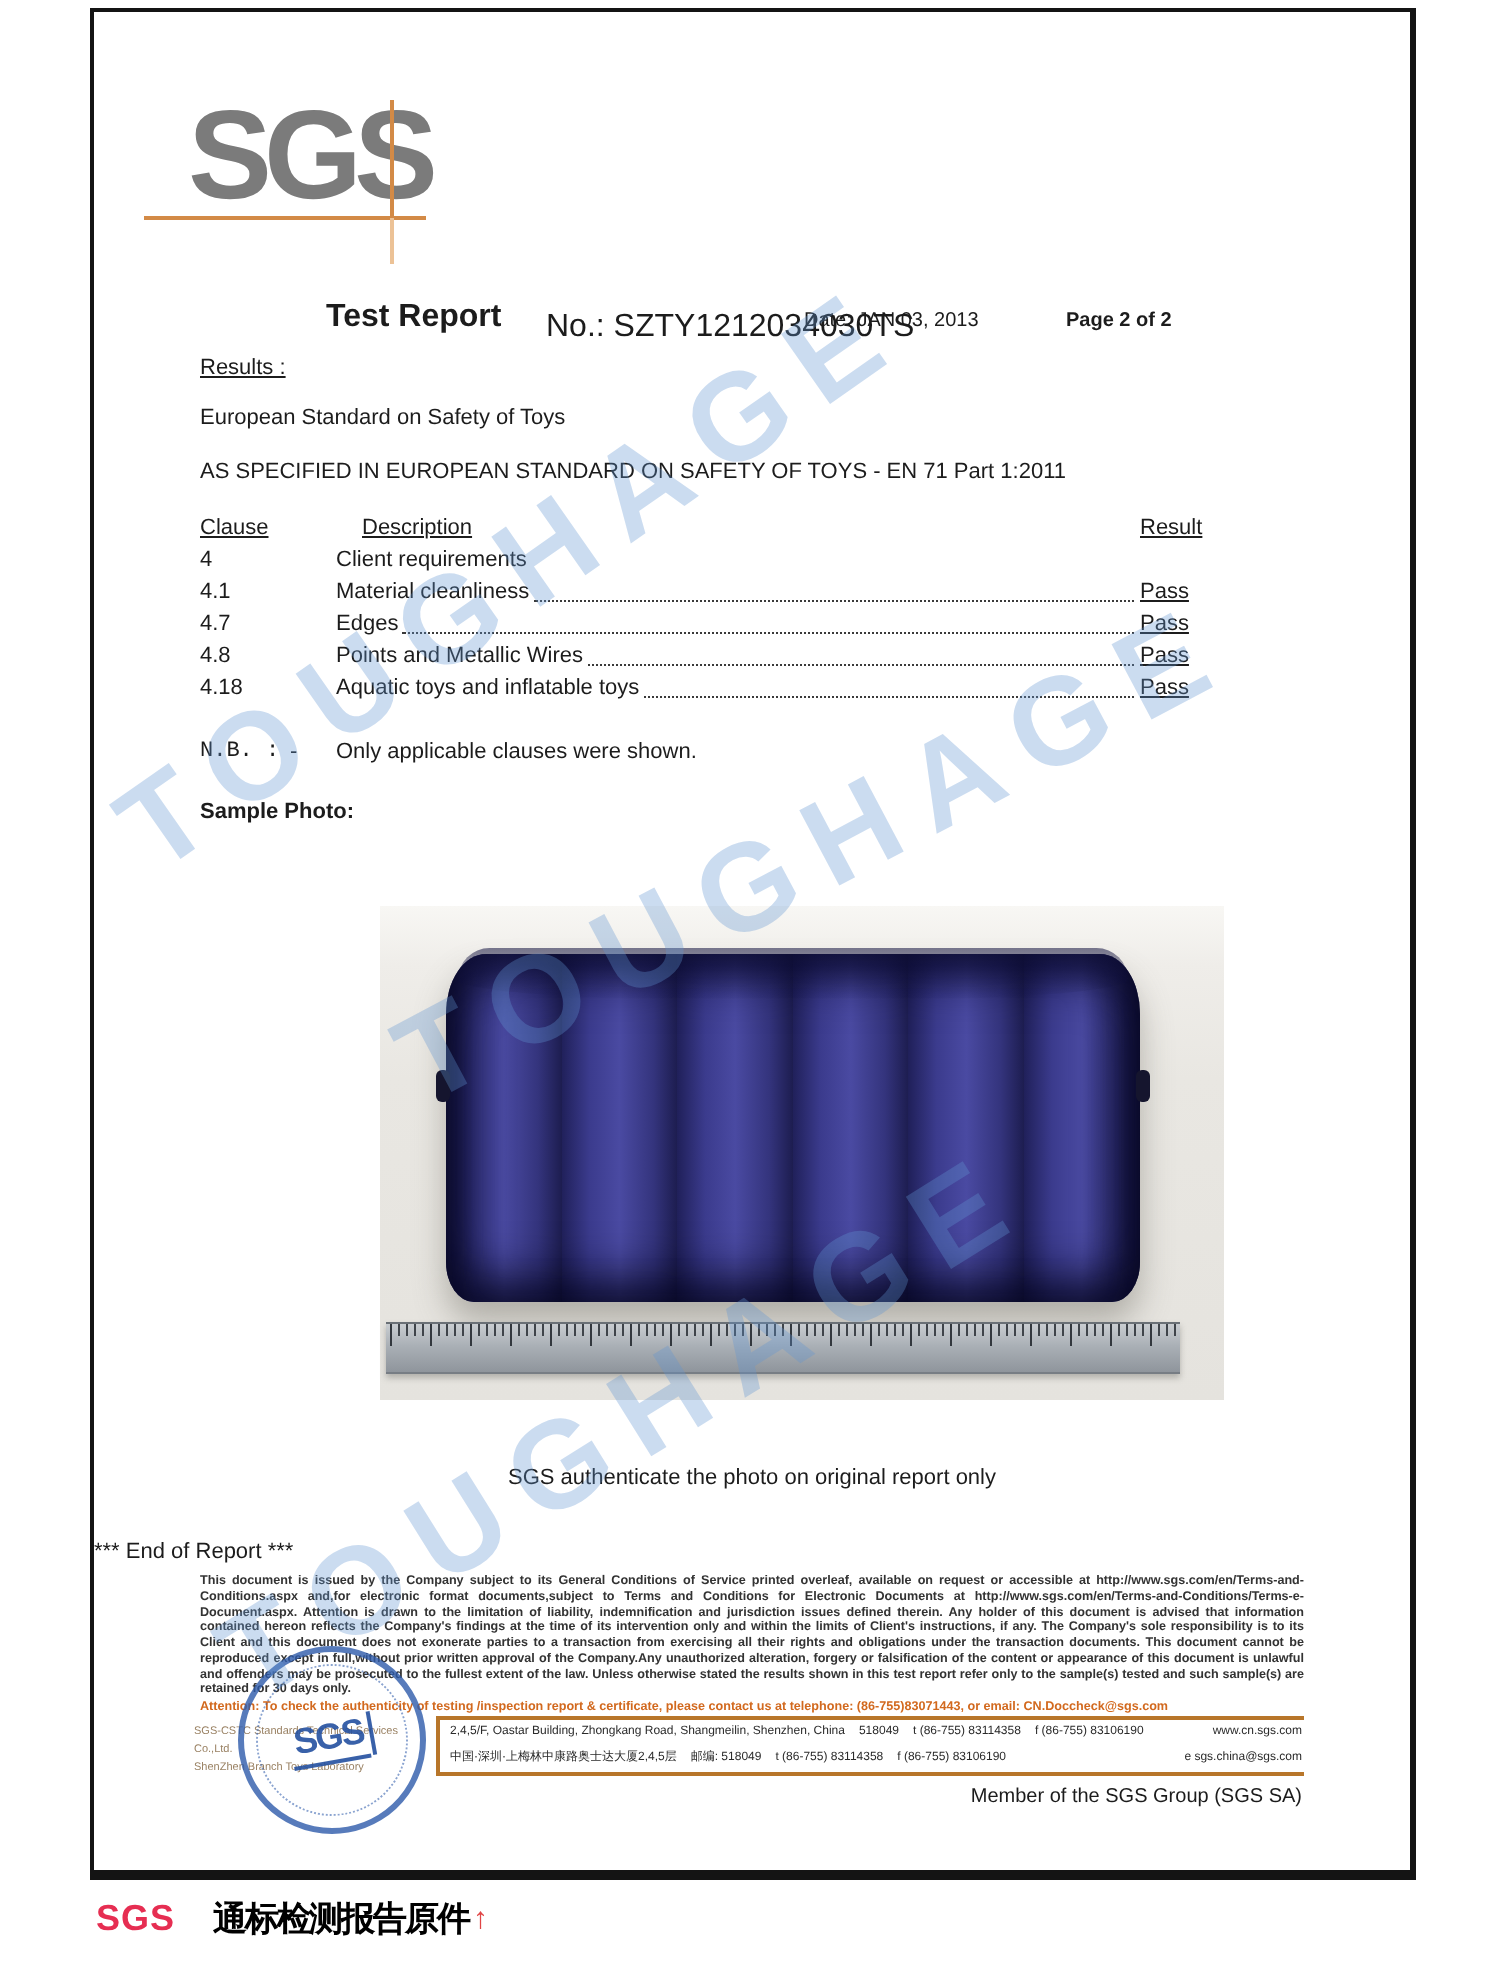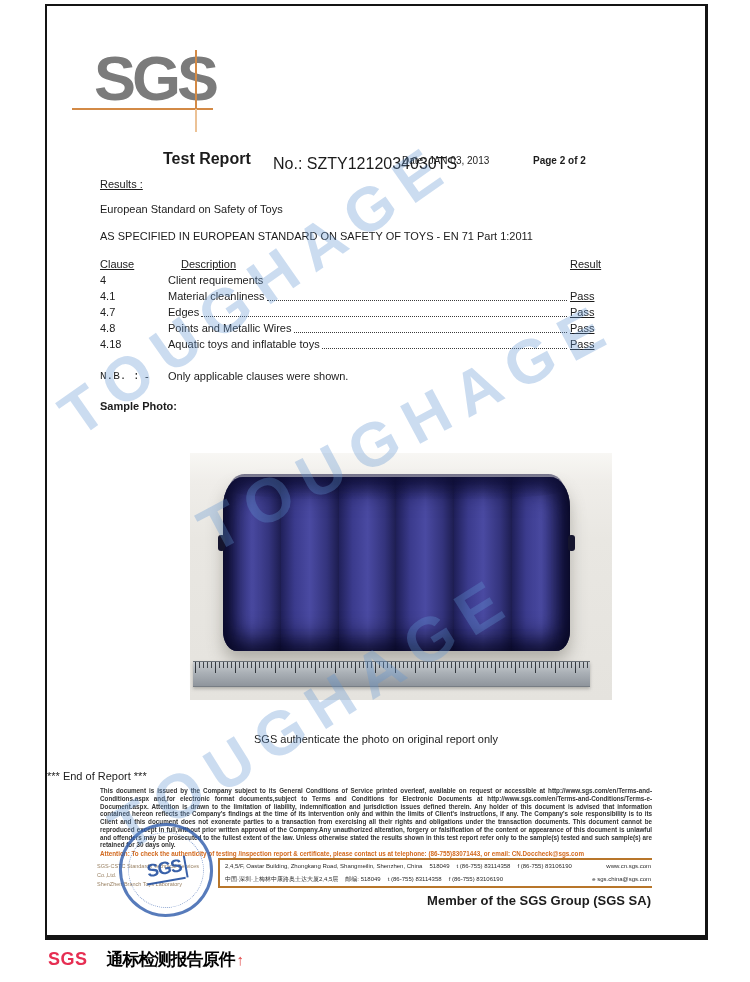--- a/index.html
+++ b/index.html
@@ -77,21 +77,21 @@
   #f-rule-top{left:171px;top:852px;width:434px;height:2px;}
   #f-rule-bot{left:171px;top:880px;width:434px;height:2px;}
   #f-rule-vert{left:171px;top:852px;width:2px;height:30px;}
   .addr{position:absolute;left:178px;top:854px;width:426px;font-size:6px;line-height:13px;
         color:#2a2a2a;z-index:2;}
   .addr-row{display:flex;white-space:nowrap;}
   .addr-row span{margin-right:7px;}
   .addr-row .last{margin-left:auto;margin-right:0;}
   .company{position:absolute;left:50px;top:856px;width:122px;font-size:5.5px;line-height:9px;
            color:#9a8264;z-index:2;}
-  .member{position:absolute;right:54px;top:887px;font-size:13px;font-weight:bold;z-index:2;}
+  .member{position:absolute;right:54px;top:887px;font-size:10px;font-weight:normal;z-index:2;}
 
   
   .stamp{position:absolute;left:72px;top:817px;width:94px;height:94px;border-radius:50%;
          border:3px solid rgba(45,90,170,0.8);z-index:30;transform:rotate(-10deg);
          display:flex;align-items:center;justify-content:center;box-sizing:border-box;}
   .stamp::before{content:"";position:absolute;inset:6px;border:1px dotted rgba(45,90,170,0.55);
          border-radius:50%;}
   .stamp-text{font-size:18px;font-weight:bold;color:rgba(35,80,160,0.9);letter-spacing:-1px;
          border-bottom:2.5px solid rgba(35,80,160,0.9);padding:0 2px 1px;}
   .stamp-bar{width:2px;height:22px;background:rgba(35,80,160,0.9);margin-left:1px;}

